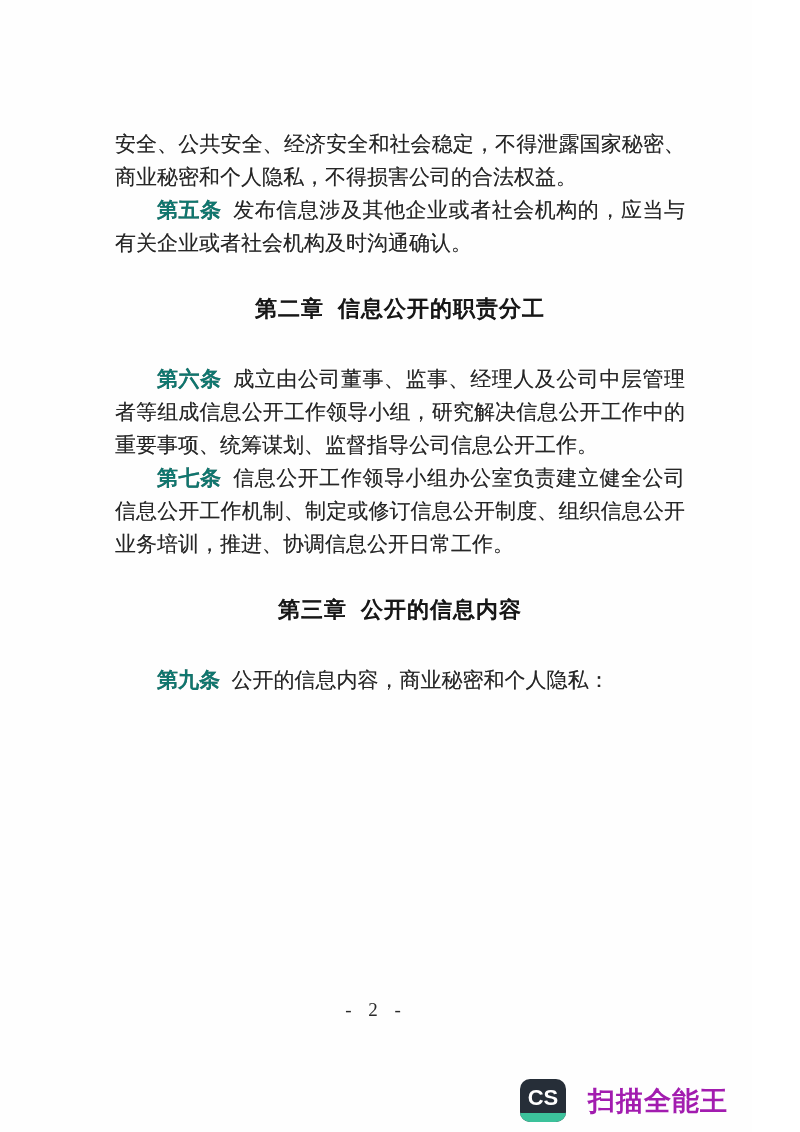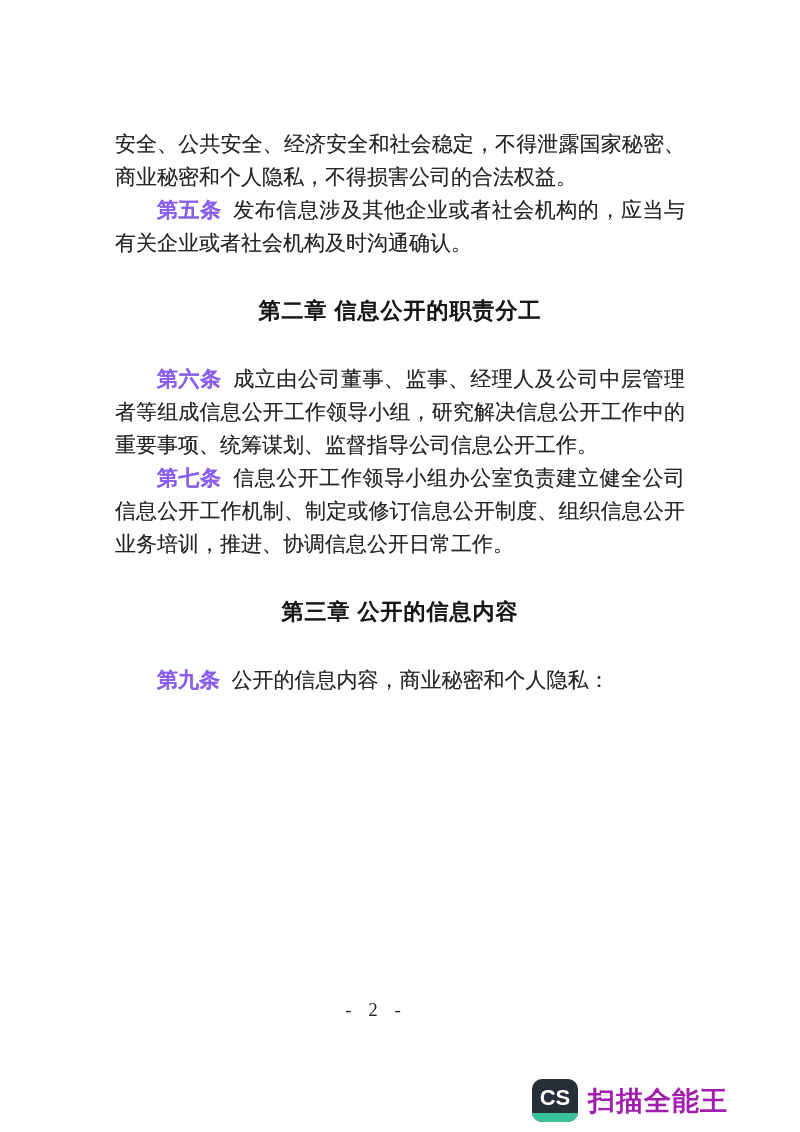--- a/index.html
+++ b/index.html
@@ -28,26 +28,26 @@
     color: #262626;
     text-align: justify;
     text-indent: 2em;
     text-shadow: 0 0 0.6px rgba(45,45,45,0.55);
   }
   .para.no-indent {
     text-indent: 0;
   }
   .article-label {
     font-weight: bold;
-    color: #8b5cf6;
+    color: #0f766e;
     margin-right: 0.55em;
   }
   .chapter {
     margin: 34px 0 36px 0;
-    font-family: Liberation Sans, sans-serif;
+    font-family: Liberation Mono, monospace;
     font-size: 22px;
     line-height: 33px;
     font-weight: bold;
     color: #171717;
     text-align: center;
     letter-spacing: 1px;
     text-shadow: 0 0 0.5px rgba(30,30,30,0.5);
   }
   .page-number {
     position: absolute;
@@ -59,21 +59,21 @@
     letter-spacing: 6px;
     color: #2a2a2a;
     font-family: "Liberation Serif", "DejaVu Serif", serif;
   }
   .watermark {
     position: absolute;
     right: 24px;
     bottom: 10px;
     display: flex;
     align-items: center;
-    gap: 10px;
+    gap: 22px;
   }
   .wm-icon {
     position: relative;
     display: inline-block;
     width: 46px;
     height: 43px;
     background: #262e38;
     border-radius: 10px;
     overflow: hidden;
   }

